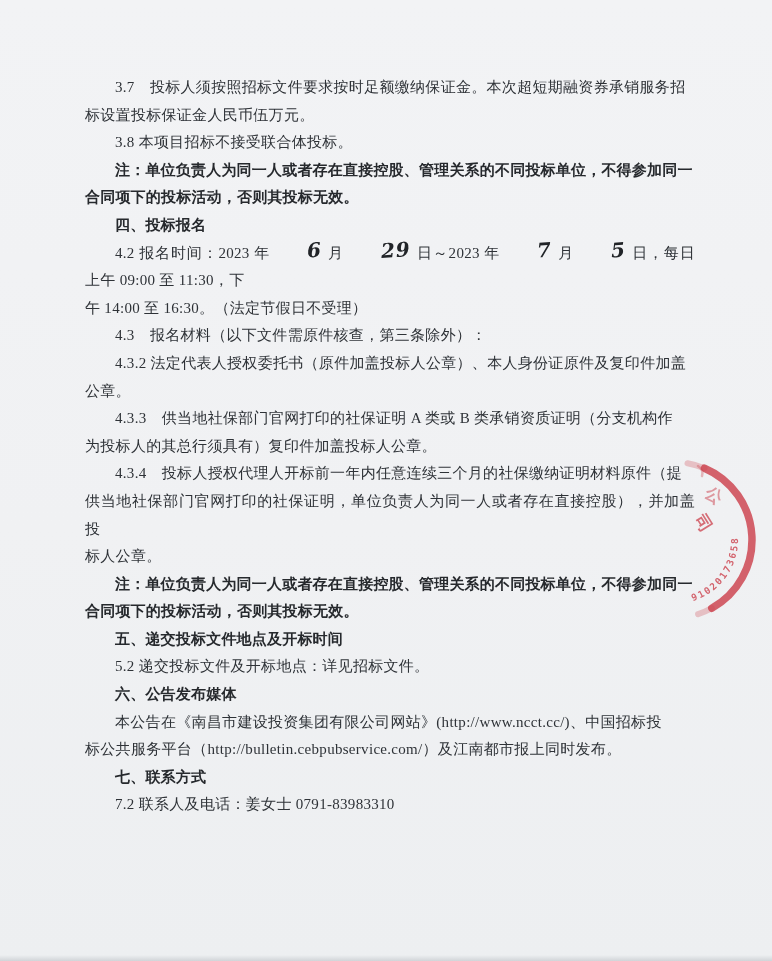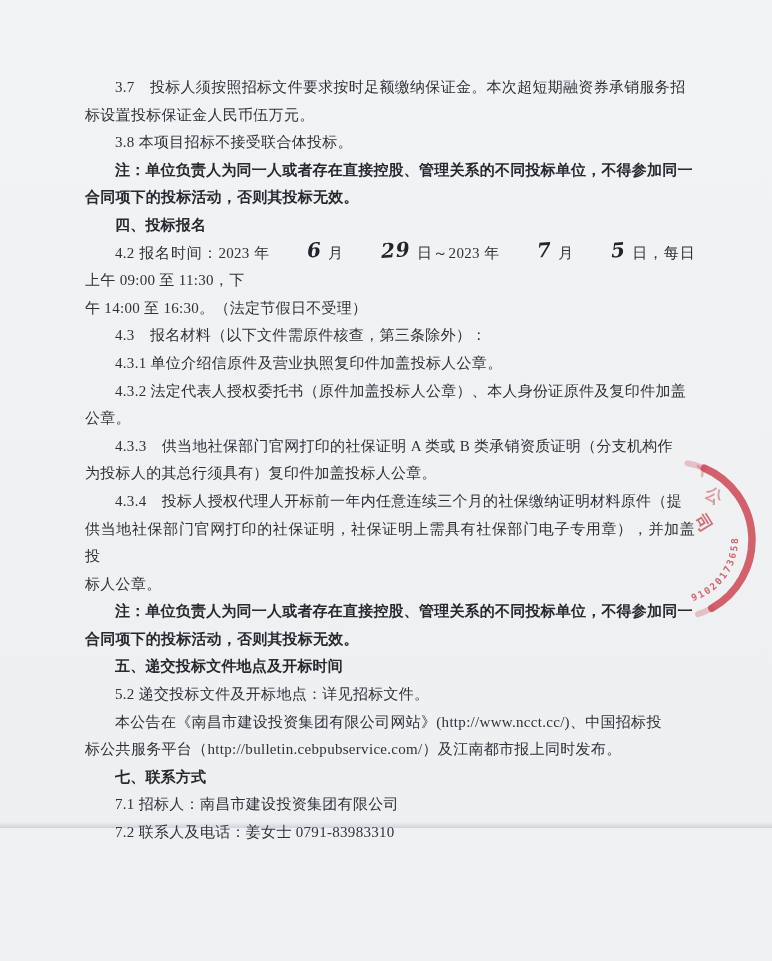--- a/index.html
+++ b/index.html
@@ -4,21 +4,21 @@
 <style>
   html,body{margin:0;padding:0;}
   body{
     width:772px;height:961px;
     background:#eef0f2;
     overflow:hidden;
     font-family:"Liberation Serif","DejaVu Serif",serif;
   }
   .page{
     position:relative;
-    width:772px;height:828px;
+    width:772px;height:961px;
     background:linear-gradient(180deg,#f2f3f5 0%,#f0f1f3 55%,#edeff1 100%);
   }
   .page::after{
     content:"";
     position:absolute;left:0;right:0;bottom:0;height:6px;
     background:linear-gradient(180deg,rgba(110,116,128,0),rgba(110,116,128,.22));
   }
   .doc{
     position:absolute;
     left:85px;top:74px;width:610px;
@@ -76,36 +76,35 @@
   <div class="doc">
     <p>3.7　投标人须按照招标文件要求按时足额缴纳保证金。本次超短期融资券承销服务招
 标设置投标保证金人民币伍万元。</p>
     <p>3.8 本项目招标不接受联合体投标。</p>
     <p class="note">注：单位负责人为同一人或者存在直接控股、管理关系的不同投标单位，不得参加同一
 合同项下的投标活动，否则其投标无效。</p>
     <p class="hd">四、投标报名</p>
     <p><span>4.2 报名时间：2023 年 </span><span class="hw">6</span><span> 月 </span><span class="hw">29</span><span> 日～2023 年 </span><span class="hw">7</span><span> 月 </span><span class="hw">5</span><span> 日，每日上午 09:00 至 11:30，下
 午 14:00 至 16:30。（法定节假日不受理）</span></p>
     <p>4.3　报名材料（以下文件需原件核查，第三条除外）：</p>
-    <p>4.3.1 单位介绍信原件及营业执照复印件加盖投标人公章。</p>
     <p>4.3.2 法定代表人授权委托书（原件加盖投标人公章）、本人身份证原件及复印件加盖
 公章。</p>
     <p>4.3.3　供当地社保部门官网打印的社保证明 A 类或 B 类承销资质证明（分支机构作
 为投标人的其总行须具有）复印件加盖投标人公章。</p>
     <p>4.3.4　投标人授权代理人开标前一年内任意连续三个月的社保缴纳证明材料原件（提
-供当地社保部门官网打印的社保证明，社保证明上需具有社保部门电子专用章），并加盖投
+供当地社保部门官网打印的社保证明，单位负责人为同一人或者存在直接控股），并加盖投
 标人公章。</p>
     <p class="note">注：单位负责人为同一人或者存在直接控股、管理关系的不同投标单位，不得参加同一
 合同项下的投标活动，否则其投标无效。</p>
     <p class="hd">五、递交投标文件地点及开标时间</p>
     <p>5.2 递交投标文件及开标地点：详见招标文件。</p>
+    <p class="hd">六、公告发布媒体</p>
     <p>本公告在《南昌市建设投资集团有限公司网站》(http://www.ncct.cc/)、中国招标投
 标公共服务平台（http://bulletin.cebpubservice.com/）及江南都市报上同时发布。</p>
     <p class="hd">七、联系方式</p>
-    <p>7.1 招标人：南昌市建设投资集团有限公司</p>
     <p>7.2 联系人及电话：姜女士 0791-83983310</p>
   </div>
 
   <svg class="seal" viewBox="574 440 198 215" xmlns="http://www.w3.org/2000/svg">
     <defs>
       <path id="seal-num-path" d="M 692.7 601.2 A 64 64 0 0 0 737.6 533.3" fill="none"></path>
     </defs>
 
     <path d="M 704.5 468.2 A 78 78 0 0 1 711.8 608.2" fill="none" stroke-width="7.5" stroke-linecap="round" opacity="0.82" stroke="#cc414d"></path>
 

